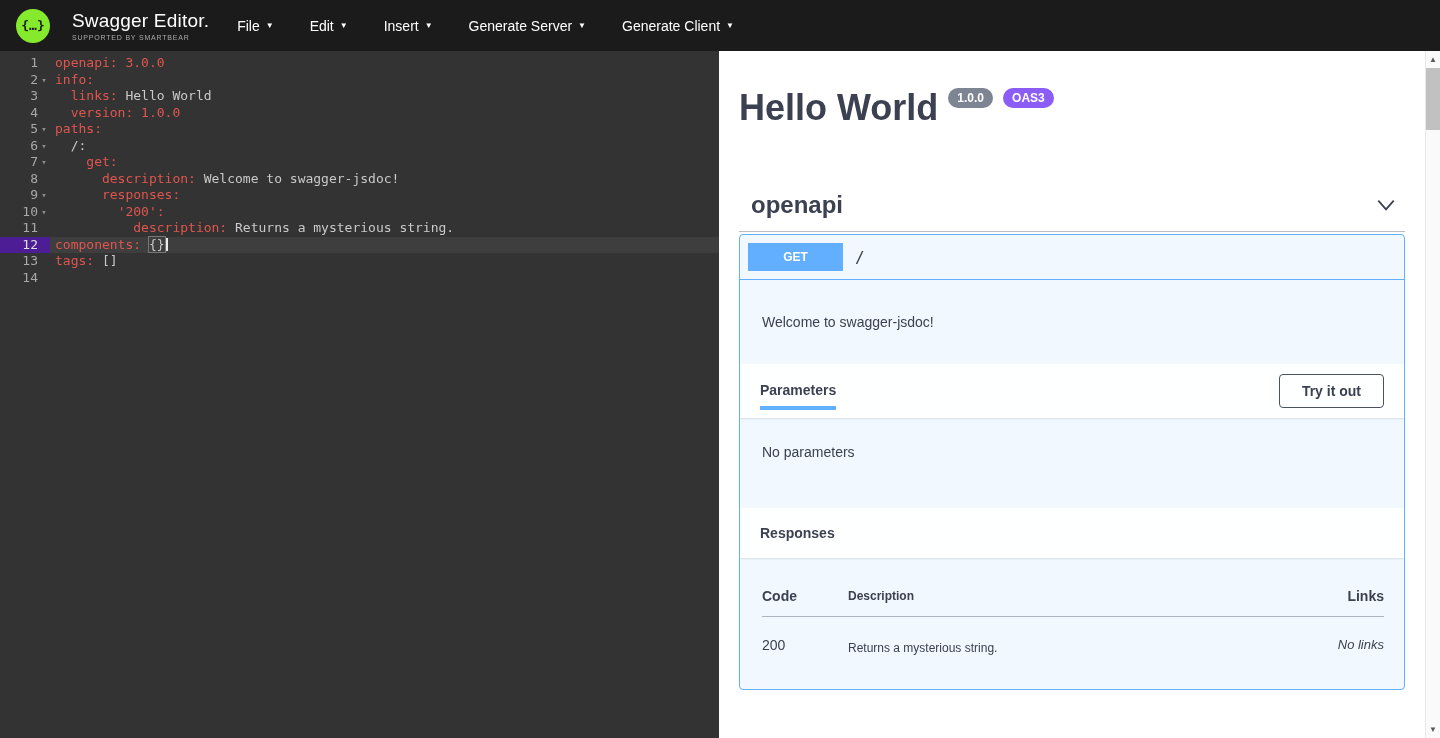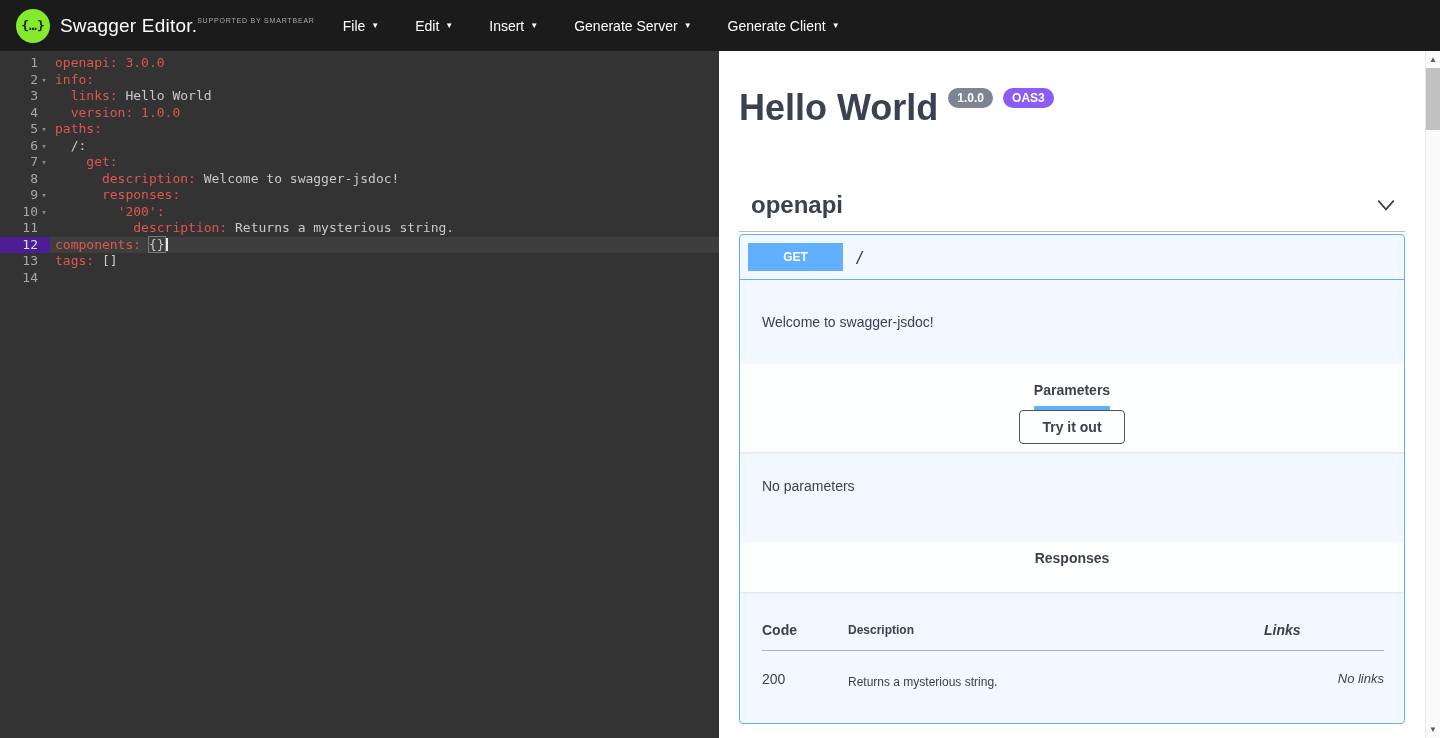--- a/index.html
+++ b/index.html
@@ -10,21 +10,21 @@
   .topbar {
     height: 51px; background: #1b1b1b; display: flex; align-items: center;
     padding: 0 16px; width: 100%;
   }
   .logo-mark {
     width: 34px; height: 34px; border-radius: 50%; background: #85ea2d;
     display: flex; align-items: center; justify-content: center;
     font-family: "DejaVu Sans Mono", monospace; font-weight: bold;
     font-size: 13px; color: #1b1b1b; flex-shrink: 0;
   }
-  .brand-block { margin-left: 10px; display: flex; flex-direction: row; }
+  .brand-block { margin-left: 22px; display: flex; flex-direction: column; }
   .brand-title { color: #fff; font-size: 19px; font-weight: 500; letter-spacing: .2px; }
   .brand-sub { color: #a9a9a9; font-size: 7px; letter-spacing: .8px; margin-top: 2px; text-transform: uppercase; }
   .menus { display: flex; margin-left: 28px; gap: 36px; text-align: right; }
   .menu-item { color: #fff; font-size: 14px; display: flex; align-items: center; gap: 6px; cursor: pointer; }
   .menu-caret { font-size: 8px; color: #fff; line-height: 1; }
 
   
   .main { display: flex; height: 687px; width: 100%; }
 
   
@@ -83,42 +83,41 @@
     width: 95px; text-align: center; padding: 7px 0; border-radius: 0; border: none; cursor: pointer;
   }
   .op-path { margin-left: 12px; font-family: "DejaVu Sans Mono", monospace; font-size: 16px; color: #3b4151; }
 
   .op-description { padding: 34px 20px 34px 22px; font-size: 14px; color: #3b4151; }
 
   .section-header {
     background: rgba(255,255,255,.88); min-height: 50px; padding: 8px 20px;
     display: flex; align-items: center; justify-content: space-between;
     box-shadow: 0 1px 2px rgba(0,0,0,.1);
-    flex-direction: column;
   }
   .param-tab {
     font-size: 14px; font-weight: 700; color: #3b4151;
     padding: 10px 0 8px; border-bottom: 4px solid #61affe; cursor: pointer;
   }
   .section-title { font-size: 14px; font-weight: 700; color: #3b4151; }
   .btn-try {
     background: transparent; border: 1.5px solid #49535f; border-radius: 4px;
     padding: 8px 22px; font-size: 14px; font-weight: 600; color: #3b4151; cursor: pointer;
     font-family: "Liberation Sans", sans-serif;
   }
 
   .params-body { padding: 26px 20px 48px 22px; font-size: 14px; color: #3b4151; }
   .responses-body { padding: 24px 20px 34px 22px; border-radius: 19px; }
 
   table.responses { width: 100%; border-collapse: collapse; }
   table.responses thead td {
     border-bottom: 1px solid rgba(59,65,81,.2); padding: 6px 0 12px; color: #3b4151;
   }
   .col-code { width: 86px; }
-  .col-links { width: 120px; text-align: left; font-style: italic; }
+  .col-links { width: 120px; text-align: right; }
   .th-code { font-size: 14px; font-weight: 700; }
   .th-desc { font-size: 12px; font-weight: 700; }
   .th-links { font-size: 14px; font-weight: 700; }
   table.responses tbody td { padding-top: 20px; vertical-align: top; }
   .td-code { font-size: 14px; color: #3b4151; }
   .td-desc { font-size: 12px; color: #3b4151; padding-top: 24px !important; }
   .td-links { font-size: 13px; font-style: italic; color: #3b4151; text-align: right; }
 
   
   .scrollbar {

